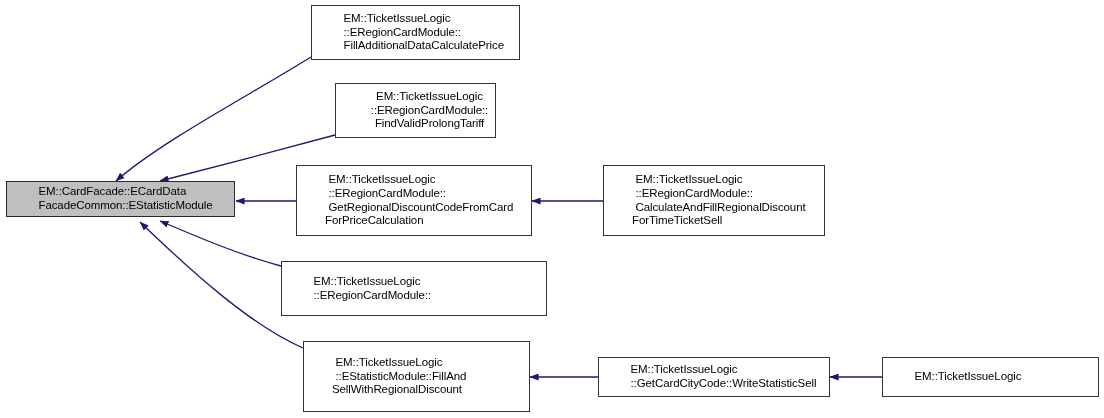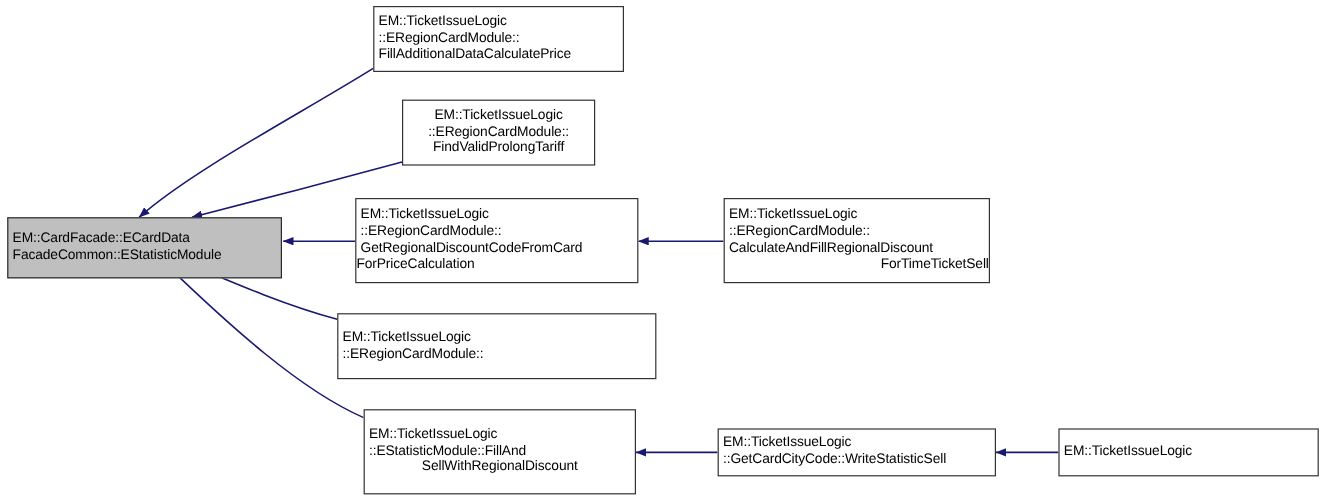--- a/index.html
+++ b/index.html
@@ -32,20 +32,21 @@
     justify-content: center;
     text-align: center;
     background: #ffffff;
     border: 1px solid #333333;
     color: #000000;
     font-size: 11.5px;
     line-height: 13.6px;
     letter-spacing: -0.1px;
     white-space: nowrap;
     z-index: 2;
+    padding-left: 28px;
   }
   .node.highlight {
     background: #bfbfbf;
     border: 1px solid #2b2b2b;
   }
   .node .ln {
     display: block;
     width: 100%;
   }
   .node.la .ln { text-align: left; padding-left: 7px; }
@@ -67,21 +68,21 @@
         <path d="M335,135 C280,150 215,167 160,181" marker-end="url(#arrowhead)" stroke="#191970" stroke-width="1.3" fill="none"></path>
         <path d="M296,201 C278,201 256,201 236,201" marker-end="url(#arrowhead)" stroke="#191970" stroke-width="1.3" fill="none"></path>
         <path d="M281,266 C240,255 200,238 160,221" marker-end="url(#arrowhead)" stroke="#191970" stroke-width="1.3" fill="none"></path>
         <path d="M303,348 C250,325 190,270 140,222" marker-end="url(#arrowhead)" stroke="#191970" stroke-width="1.3" fill="none"></path>
         <path d="M603,201 C585,201 552,201 532,201" marker-end="url(#arrowhead)" stroke="#191970" stroke-width="1.3" fill="none"></path>
         <path d="M598,377 C580,377 550,377 530,377" marker-end="url(#arrowhead)" stroke="#191970" stroke-width="1.3" fill="none"></path>
         <path d="M882,377 C868,377 846,377 830,377" marker-end="url(#arrowhead)" stroke="#191970" stroke-width="1.3" fill="none"></path>
       </g>
   </svg>
 
-  <div class="node highlight la" id="n0" style="left: 6px; top: 181px; width: 229px; height: 51px;">
+  <div class="node highlight la" id="n0" style="left: 6px; top: 181px; width: 229px; height: 36px;">
     <span class="ln">EM::CardFacade::ECardData</span>
     <span class="ln">FacadeCommon::EStatisticModule</span>
   </div>
 
   <div class="node la" id="n1" style="left: 311px; top: 5px; width: 209px; height: 55px;">
     <span class="ln">EM::TicketIssueLogic</span>
     <span class="ln">::ERegionCardModule::</span>
     <span class="ln">FillAdditionalDataCalculatePrice</span>
   </div>
 
@@ -95,32 +96,32 @@
     <span class="ln">EM::TicketIssueLogic</span>
     <span class="ln">::ERegionCardModule::</span>
     <span class="ln">GetRegionalDiscountCodeFromCard</span>
     <span class="ln ctr" style="text-align:left;padding-left:0">ForPriceCalculation</span>
   </div>
 
   <div class="node la" id="n4" style="left: 603px; top: 165px; width: 222px; height: 71px;">
     <span class="ln">EM::TicketIssueLogic</span>
     <span class="ln">::ERegionCardModule::</span>
     <span class="ln">CalculateAndFillRegionalDiscount</span>
-    <span class="ln ctr" style="text-align:right;padding-left:0">ForTimeTicketSell</span>
+    <span class="ln ctr" style="text-align:left;padding-left:0">ForTimeTicketSell</span>
   </div>
 
   <div class="node la" id="n5" style="left: 281px; top: 261px; width: 266px; height: 55px;">
     <span class="ln">EM::TicketIssueLogic</span>
     <span class="ln">::ERegionCardModule::</span>
   </div>
 
   <div class="node la" id="n6" style="left: 303px; top: 341px; width: 227px; height: 71px;">
     <span class="ln">EM::TicketIssueLogic</span>
     <span class="ln">::EStatisticModule::FillAnd</span>
-    <span class="ln ctr" style="text-align:center;padding-left:0">SellWithRegionalDiscount</span>
+    <span class="ln ctr" style="padding-left:0">SellWithRegionalDiscount</span>
   </div>
 
   <div class="node la" id="n7" style="left: 598px; top: 357px; width: 232px; height: 40px;">
     <span class="ln">EM::TicketIssueLogic</span>
     <span class="ln">::GetCardCityCode::WriteStatisticSell</span>
   </div>
 
   <div class="node la" id="n8" style="left: 882px; top: 357px; width: 217px; height: 40px;">
     <span class="ln">EM::TicketIssueLogic</span>
   </div>

